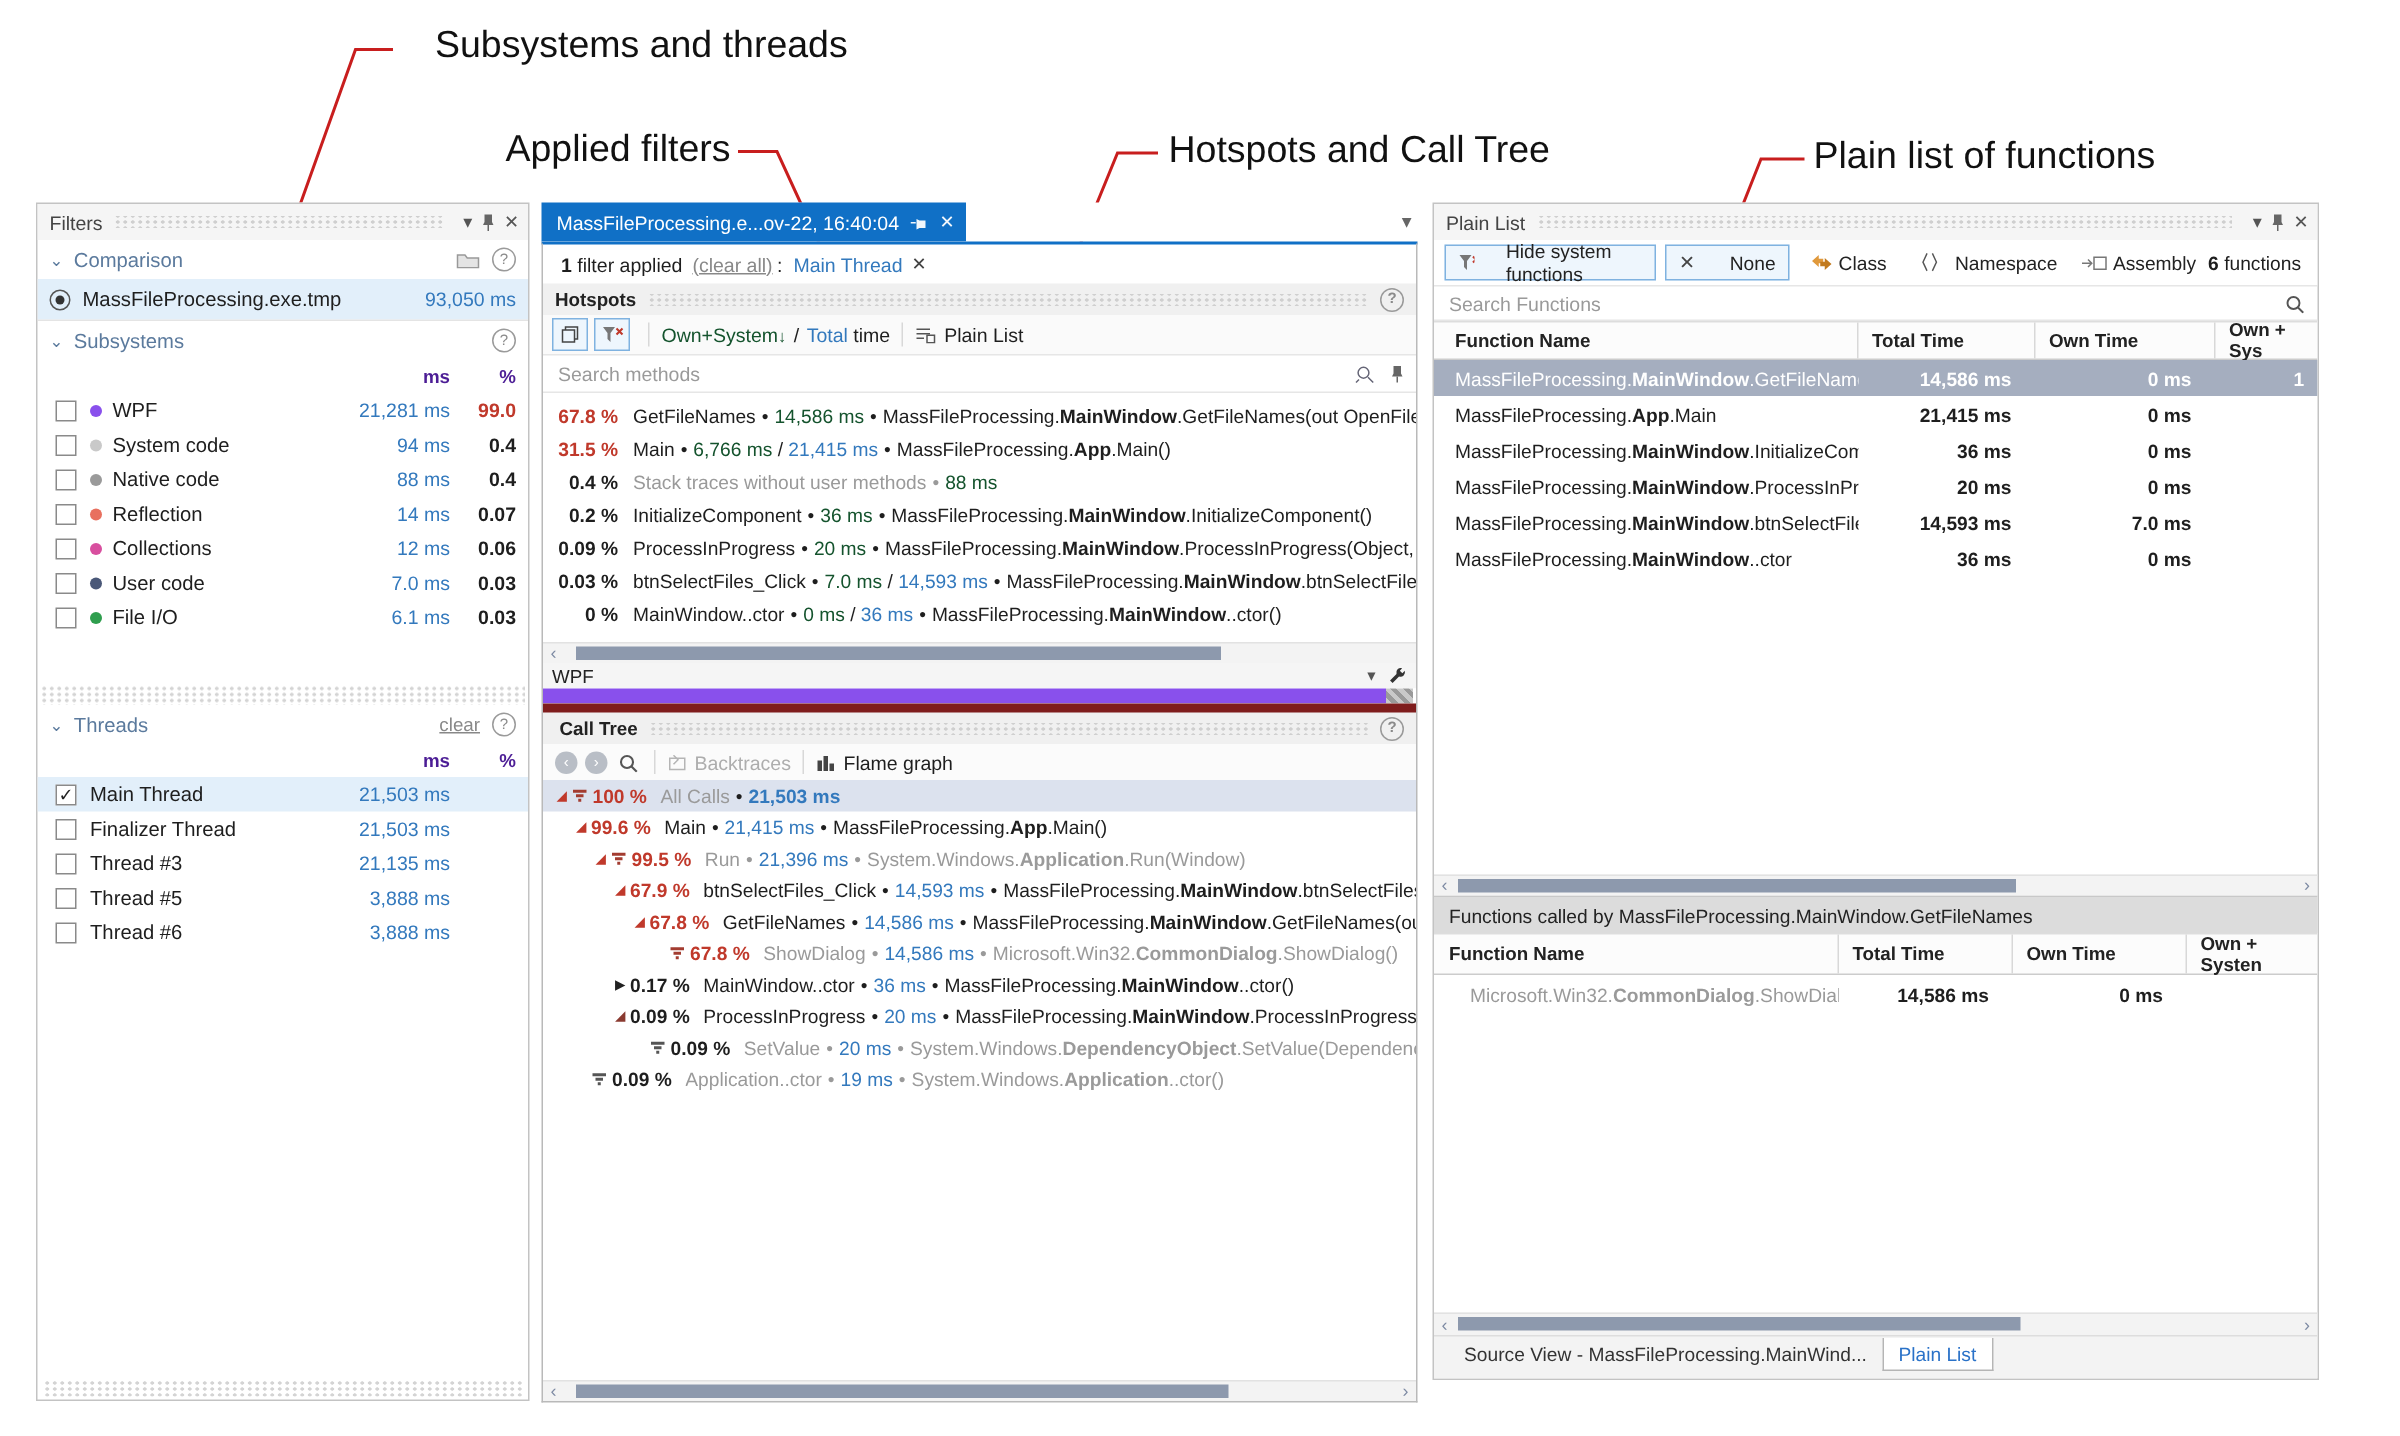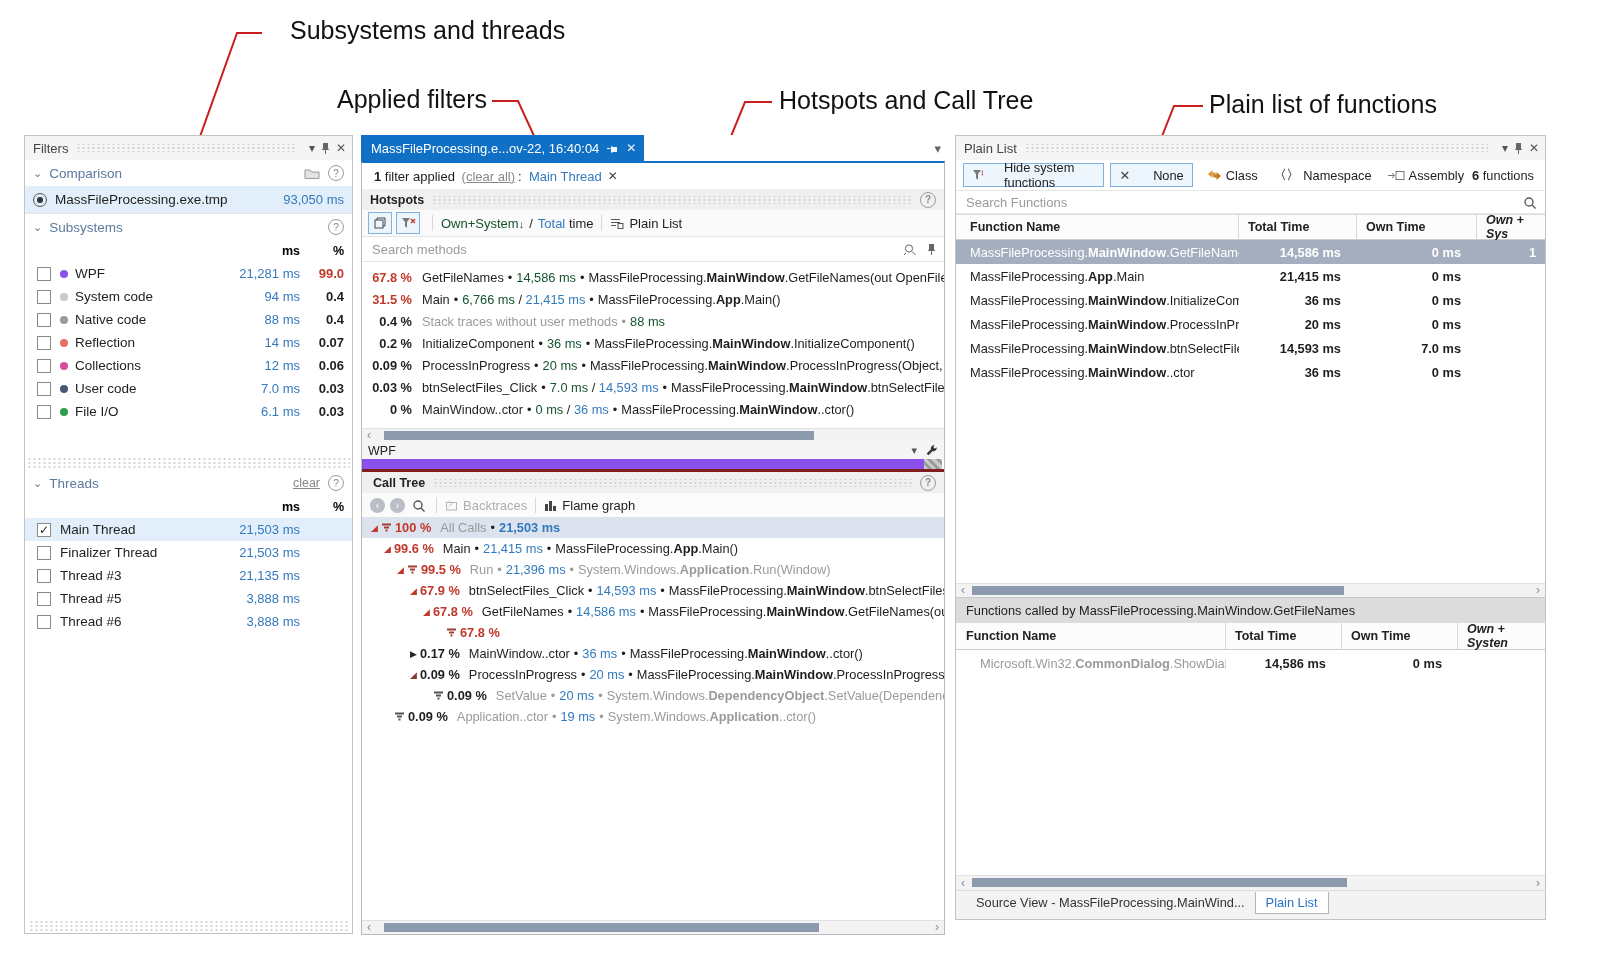--- a/index.html
+++ b/index.html
@@ -25,21 +25,21 @@
   
   .cb{width:14px;height:14px;border:1px solid #8a8a8a;background:#fff;flex:0 0 14px;display:flex;align-items:center;justify-content:center;font-size:12px;color:#222;box-sizing:border-box;}
   .radio{width:14px;height:14px;border:1px solid #555;border-radius:50%;flex:0 0 14px;display:flex;align-items:center;justify-content:center;box-sizing:border-box;}
   .radio i{width:6px;height:6px;border-radius:50%;background:#333;}
   .dot{width:8px;height:8px;border-radius:50%;flex:0 0 8px;margin:0 7px 0 9px;}
   
   #filters-panel{left:24px;top:135px;width:329px;height:799px;}
   .cmp-head{height:26px;flex:0 0 26px;}
   .sel-row{height:27px;flex:0 0 27px;display:flex;align-items:center;background:#e2effa;padding:0 8px;}
   .sel-row .nm{margin-left:8px;font-size:13.5px;flex:1;}
-  .colhead{height:22px;flex:0 0 22px;display:flex;align-items:center;font-weight:bold;font-size:12.5px;color:#000000;}
+  .colhead{height:22px;flex:0 0 22px;display:flex;align-items:center;font-weight:bold;font-size:12.5px;color:#4c1d95;}
   .colhead .ms{margin-left:auto;width:64px;text-align:right;}
   .colhead .pct{width:44px;text-align:right;margin-right:8px;}
   .f-row{height:23px;flex:0 0 23px;display:flex;align-items:center;padding-left:12px;}
   .f-row .nm{font-size:13.5px;}
   .f-row .ms{margin-left:auto;width:80px;text-align:right;}
   .f-row .pct{width:44px;text-align:right;margin-right:8px;font-weight:bold;}
   .f-row.hl{background:#e2effa;}
   .thread-label{margin-left:9px;}
   .splitband{height:13px;flex:0 0 13px;background-image:radial-gradient(circle,#d4d4d4 1px,transparent 1.2px);background-size:5px 4px;margin:0 2px;}
   .clear-link{margin-left:auto;color:#888;text-decoration:underline;font-size:12.5px;margin-right:8px;}
@@ -79,21 +79,21 @@
   #plain-panel{left:955px;top:135px;width:591px;height:785px;}
   .pl-toolbar{height:30px;flex:0 0 30px;display:flex;align-items:center;padding:0 7px;background:#fff;}
   .pl-btn{border:1px solid #7fb2e0;background:#eef6fd;height:22px;display:flex;align-items:center;padding:0 8px;margin-right:6px;font-size:12.8px;color:#222;gap:16px;}
   .pl-grp{display:flex;align-items:center;margin:0 8px;color:#222;font-size:12.8px;}
   .fncount{margin-left:auto;font-size:12.8px;padding-right:4px;}
   .tblhead{height:24px;flex:0 0 24px;display:flex;align-items:stretch;border-top:1px solid #ddd;border-bottom:1px solid #ccc;background:#fcfcfc;font-weight:bold;font-size:12.5px;color:#222;}
   .tblhead>div{display:flex;align-items:center;border-right:1px solid #d8d8d8;padding-left:9px;box-sizing:border-box;}
   .c-name{width:283px;flex:0 0 283px;padding-left:14px!important;}
   .c-t{width:118px;flex:0 0 118px;}
   .c-o{width:120px;flex:0 0 120px;}
-  .c-rest{flex:1;border-right:none!important;font-style:italic;}
+  .c-rest{flex:1;border-right:none!important;}
   .fn-row{height:24px;flex:0 0 24px;display:flex;align-items:center;font-size:12.8px;}
   .fn-row.sel{background:#a5aebf;color:#fff;}
   .fn-row .fn{width:283px;flex:0 0 283px;padding-left:14px;white-space:nowrap;overflow:hidden;box-sizing:border-box;}
   .fn-row .tv{width:118px;flex:0 0 118px;text-align:right;padding-right:16px;font-weight:bold;box-sizing:border-box;}
   .fn-row .ov{width:120px;flex:0 0 120px;text-align:right;padding-right:16px;font-weight:bold;box-sizing:border-box;}
   .fn-row .rv{flex:1;padding-left:52px;font-weight:bold;white-space:nowrap;overflow:hidden;}
   .calledby-head{height:24px;flex:0 0 24px;background:#dcdcdc;display:flex;align-items:center;padding:0 10px;font-size:12.8px;color:#222;border-top:1px solid #c8c8c8;}
   .bt-strip{height:27px;flex:0 0 27px;background:#f3f3f3;display:flex;align-items:flex-start;padding:1px 0 0 10px;border-top:1px solid #ddd;}
   .bt-tab{padding:3px 10px;font-size:12.8px;color:#333;}
   .bt-tab.active{background:#fff;border:1px solid #b5b5b5;border-top:none;color:#2a72c8;}
@@ -367,21 +367,21 @@
       <span>
           <svg width="13" height="12">
             <path d="M11.5 2.2a3 3 0 0 1-3.8 3.8L3.4 10.3 1.7 8.6l4.3-4.3A3 3 0 0 1 9.8.5L8.2 2.1l1.7 1.7z" fill="#333"></path>
           </svg>
         </span>
     </div>
     <div class="wpf-bar">
       <span class="wpf-fill"></span>
       <span class="wpf-hatch"></span>
     </div>
-    <div class="mini-titlebar" style="border-top:3px solid #7f1d1d;padding-left:11px;">
+    <div class="mini-titlebar" style="border-top:6px solid #7f1d1d;padding-left:11px;">
       <span>Call Tree</span>
       <span class="dots"></span>
       <span class="help">?</span>
     </div>
     <div class="ct-toolbar">
       <span class="navcirc">‹</span>
       <span class="navcirc">›</span>
       <span style="margin:0 2px;">
           <svg width="14" height="13">
             <circle cx="6" cy="6" r="4" fill="none" stroke="#555" stroke-width="1.4"></circle>
@@ -442,20 +442,21 @@
         <span class="ct-pct red">67.8 %</span>
         <span class="nowrap"><span>GetFileNames</span><span class="bullet">•</span><span class="blue">14,586 ms</span><span class="bullet">•</span><span>MassFileProcessing.</span><b>MainWindow</b><span>.GetFileNames(out OpenF</span></span>
       </div>
       <div class="ct-row" style="padding-left:84px;">
         <span class="fun" style="color:#a33c30;">
             <svg width="11" height="9">
               <path d="M1 1.5h9M3 4.5h5M4.5 7.5h2" stroke="currentColor" stroke-width="2"></path>
             </svg>
           </span>
         <span class="ct-pct red">67.8 %</span>
+        <span class="nowrap gray"><span>ShowDialog</span><span class="bullet">•</span><span class="blue">14,586 ms</span><span class="bullet">•</span><span>Microsoft.Win32.</span><b>CommonDialog</b><span>.ShowDialog()</span></span>
       </div>
       <div class="ct-row" style="padding-left:45px;">
         <span class="tri" style="color:#222;">▶</span>
         <span class="ct-pct">0.17 %</span>
         <span class="nowrap"><span>MainWindow..ctor</span><span class="bullet">•</span><span class="blue">36 ms</span><span class="bullet">•</span><span>MassFileProcessing.</span><b>MainWindow</b><span>..ctor()</span></span>
       </div>
       <div class="ct-row" style="padding-left:45px;">
         <span class="tri" style="color:#8a3a30;">◢</span>
         <span class="ct-pct">0.09 %</span>
         <span class="nowrap"><span>ProcessInProgress</span><span class="bullet">•</span><span class="blue">20 ms</span><span class="bullet">•</span><span>MassFileProcessing.</span><b>MainWindow</b><span>.ProcessInProgress(Object, P</span></span>

